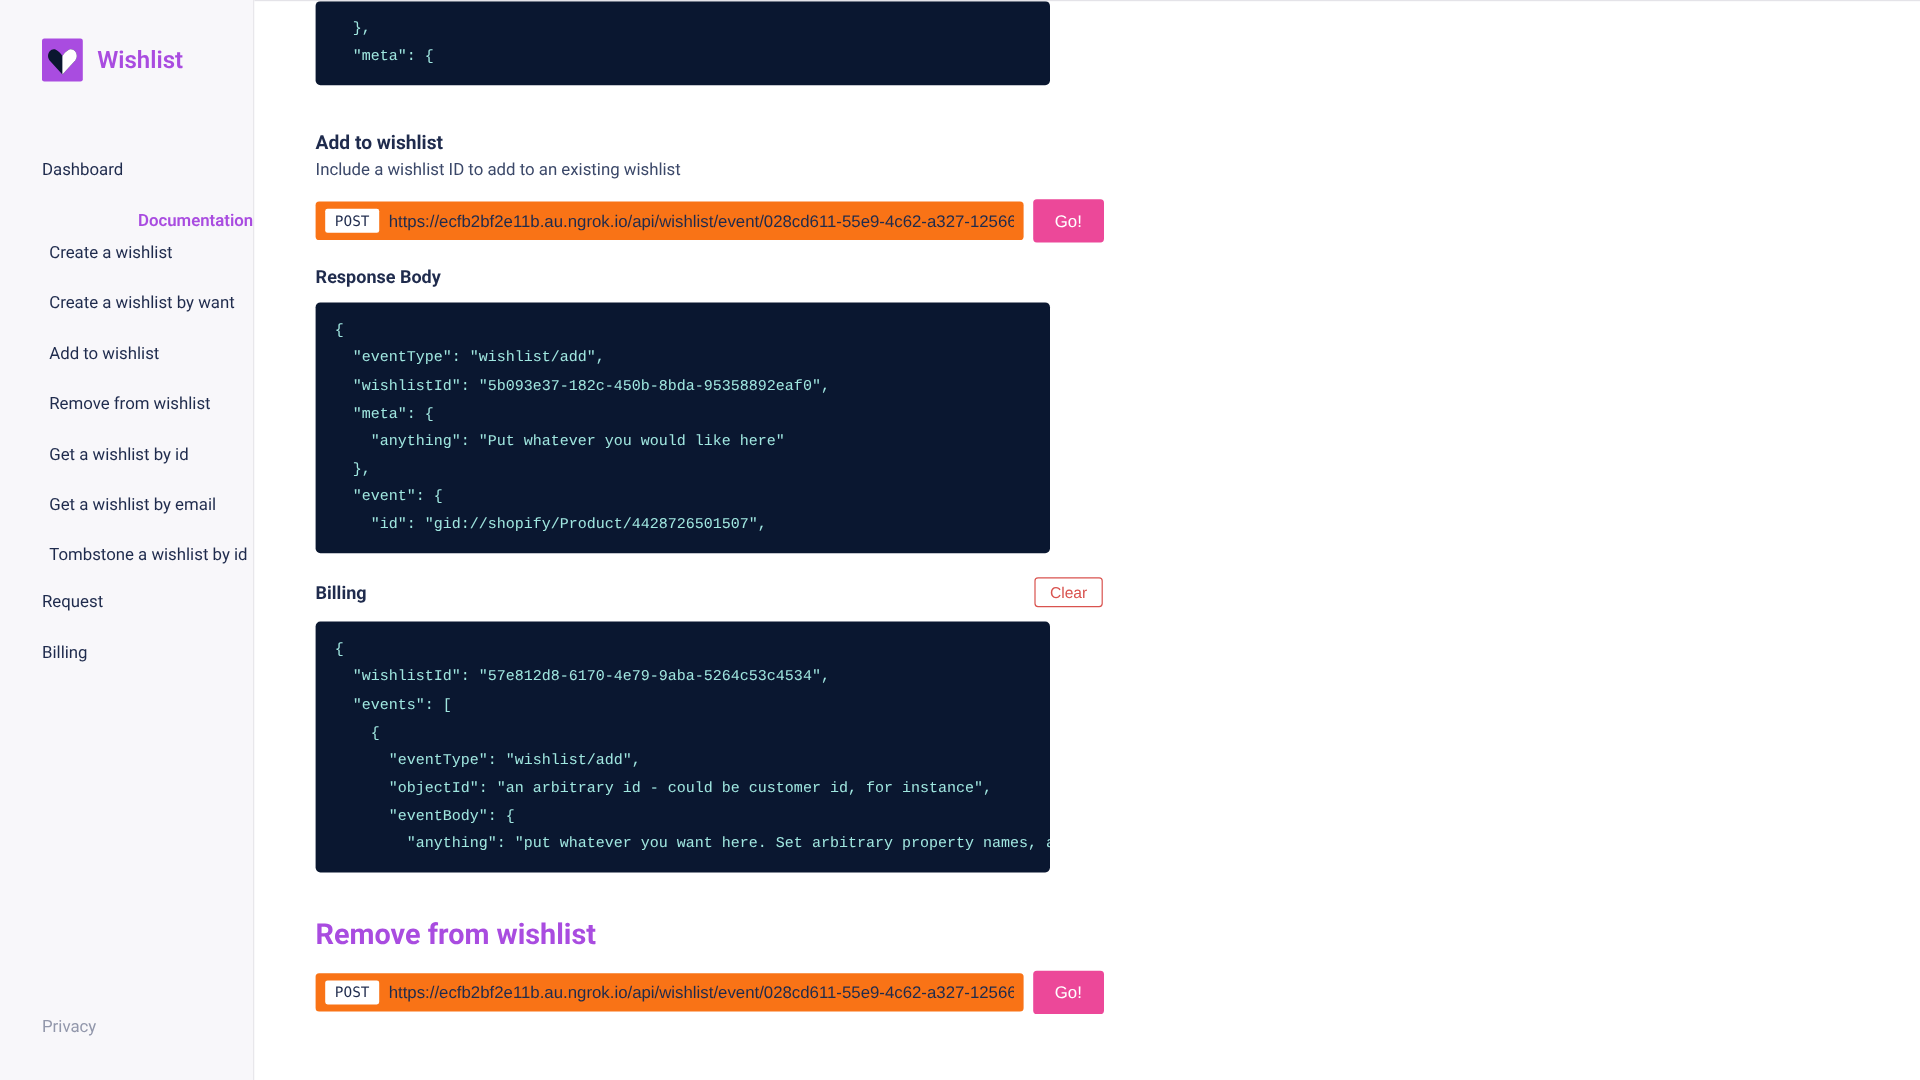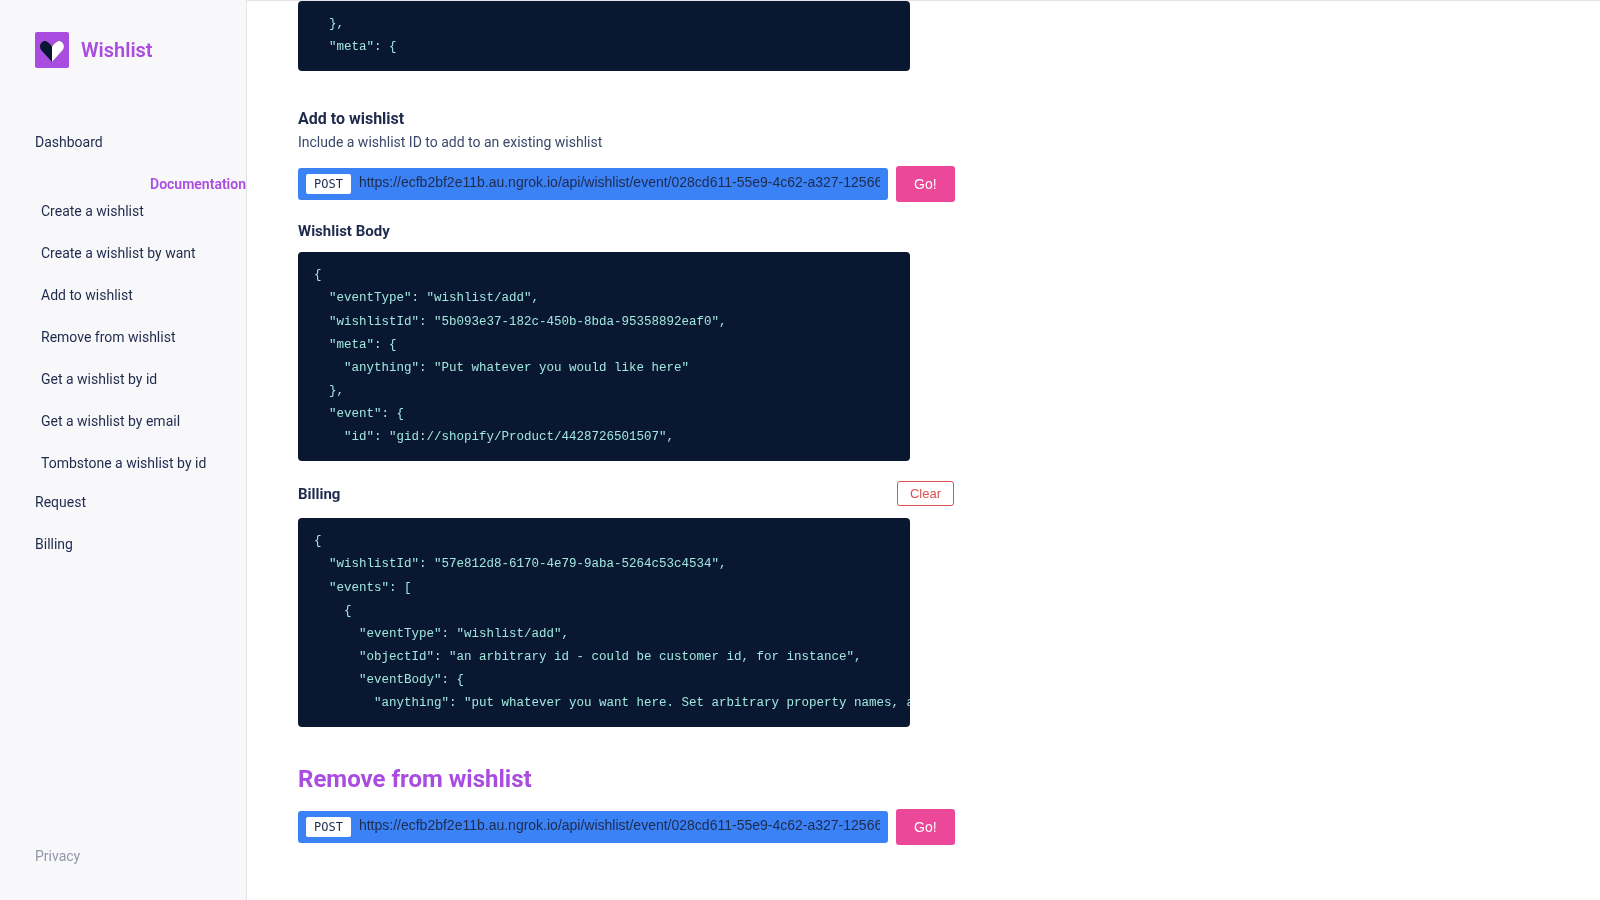--- a/index.html
+++ b/index.html
@@ -7,21 +7,21 @@
   body {
     font-family: -apple-system, BlinkMacSystemFont, "Segoe UI", Roboto, Helvetica, Arial, sans-serif;
     background: #fafafc;
     color: #1f2b4d;
     display: flex;
     width: 1600px;
     height: 900px;
     overflow: hidden;
   }
   .sidebar {
-    width: 247px;
+    width: 212px;
     background: #f8f7fa;
     border-right: 1px solid #e4e3e8;
     padding: 32px 0 0 0;
     display: flex;
     flex-direction: column;
   }
   .brand {
     display: flex;
     align-items: center;
     gap: 12px;
@@ -98,25 +98,25 @@
     margin-top: 6px;
   }
   .endpoint-row {
     display: flex;
     align-items: center;
     gap: 8px;
     margin-top: 16px;
   }
   .endpoint-bar {
     flex: 1;
-    background: #3b82f6;
+    background: #f97316;
     border-radius: 3px;
     padding: 6px 8px;
     display: flex;
-    align-items: flex-start;
+    align-items: center;
     gap: 8px;
     font-size: 14px;
     width: 590px;
   }
   .method-pill {
     background: #ffffff;
     color: #1f2b4d;
     font-family: "SFMono-Regular", Consolas, monospace;
     font-size: 12px;
     padding: 3px 8px;
@@ -202,21 +202,21 @@
     <div class="section-desc">Include a wishlist ID to add to an existing wishlist</div>
 
     <div class="endpoint-row">
       <div class="endpoint-bar">
         <span class="method-pill">POST</span>
         <span class="endpoint-url">https://ecfb2bf2e11b.au.ngrok.io/api/wishlist/event/028cd611-55e9-4c62-a327-125669409182</span>
       </div>
       <button class="go-button">Go!</button>
     </div>
 
-    <div class="sub-heading">Wishlist Body</div>
+    <div class="sub-heading">Response Body</div>
     <div class="code-block small">{
   "eventType": "wishlist/add",
   "wishlistId": "5b093e37-182c-450b-8bda-95358892eaf0",
   "meta": {
     "anything": "Put whatever you would like here"
   },
   "event": {
     "id": "gid://shopify/Product/4428726501507",</div>
 
     <div class="response-row">

